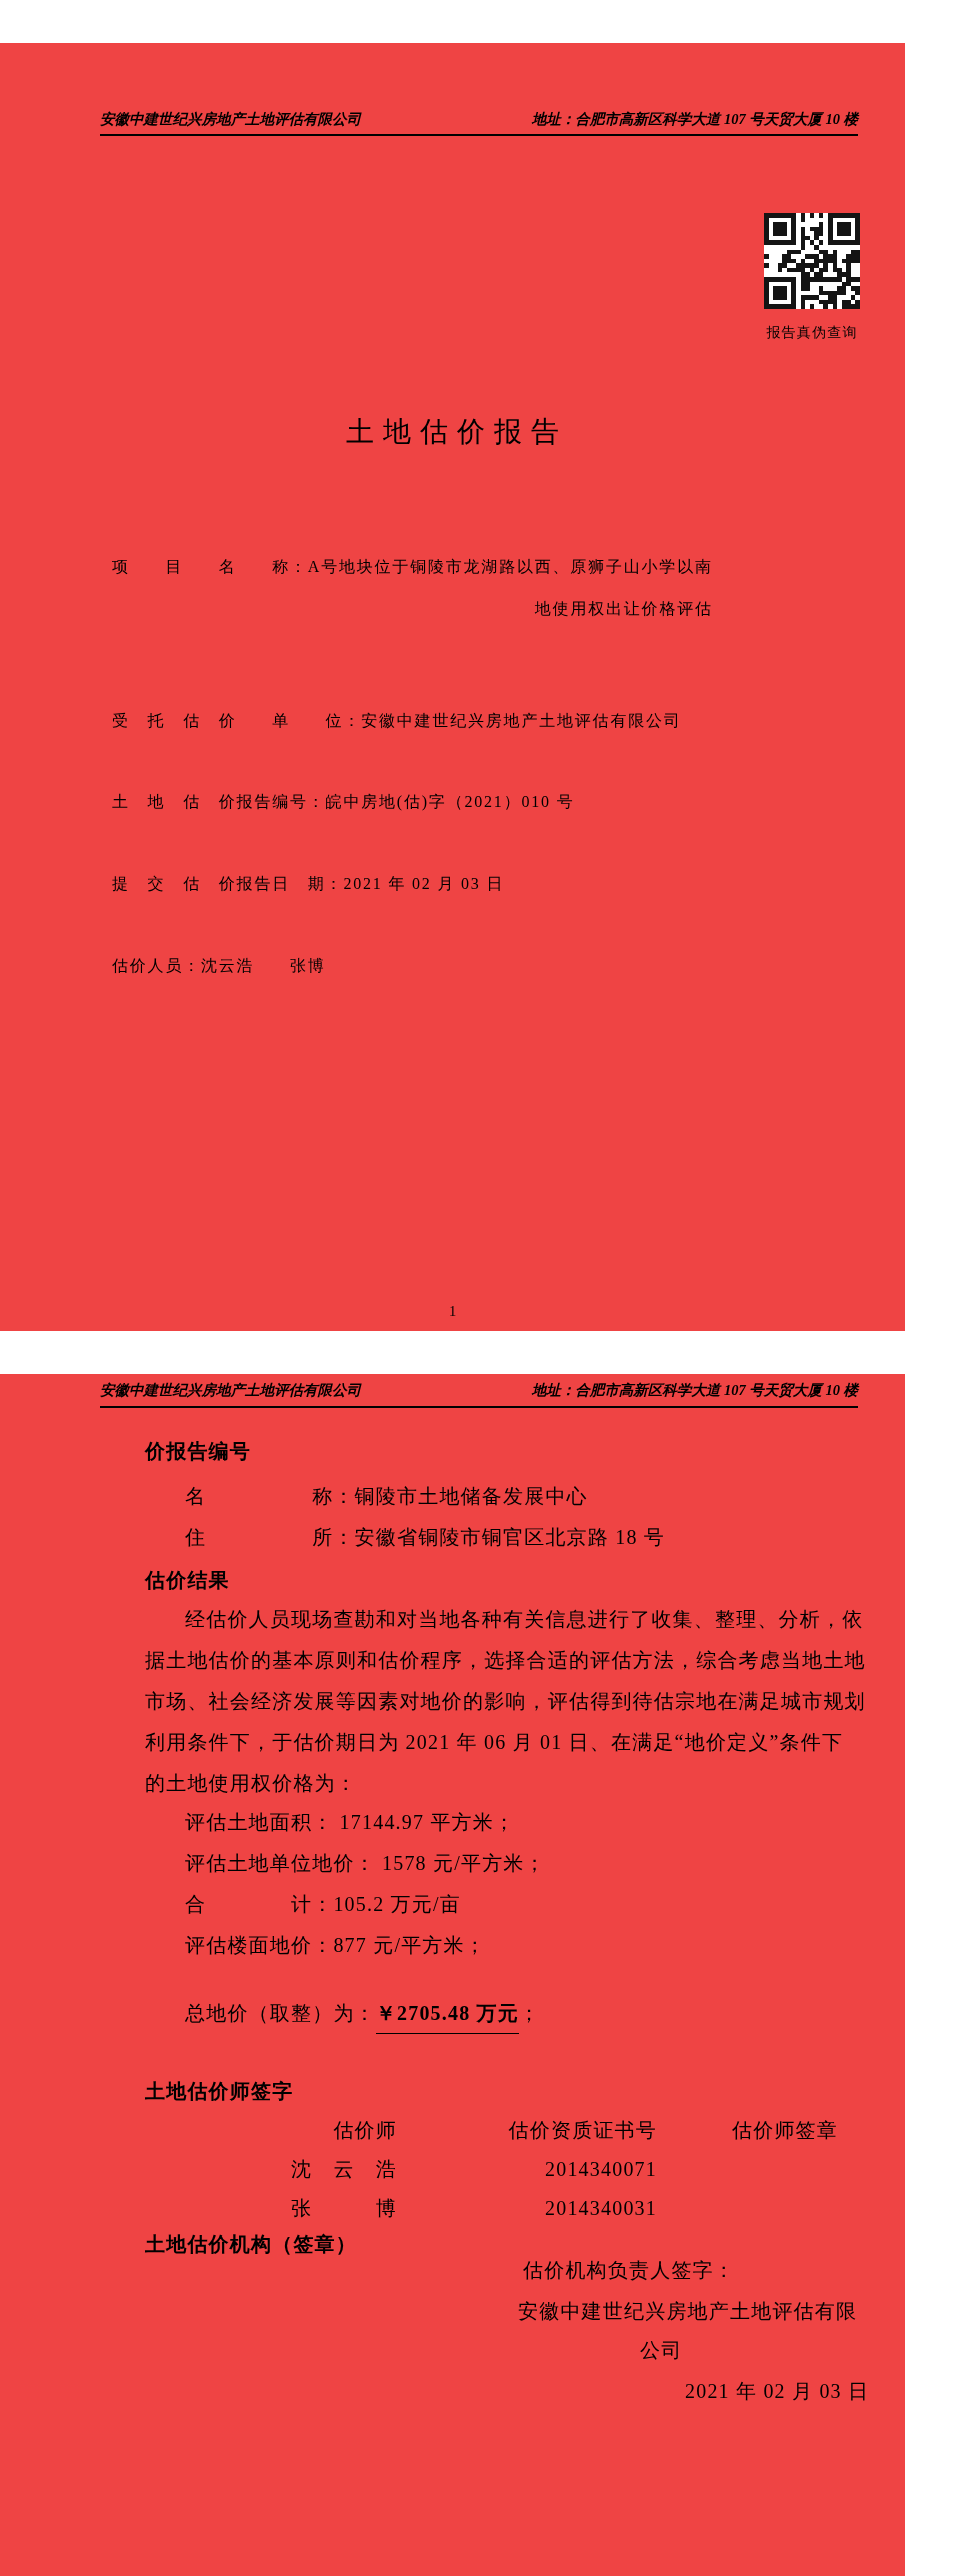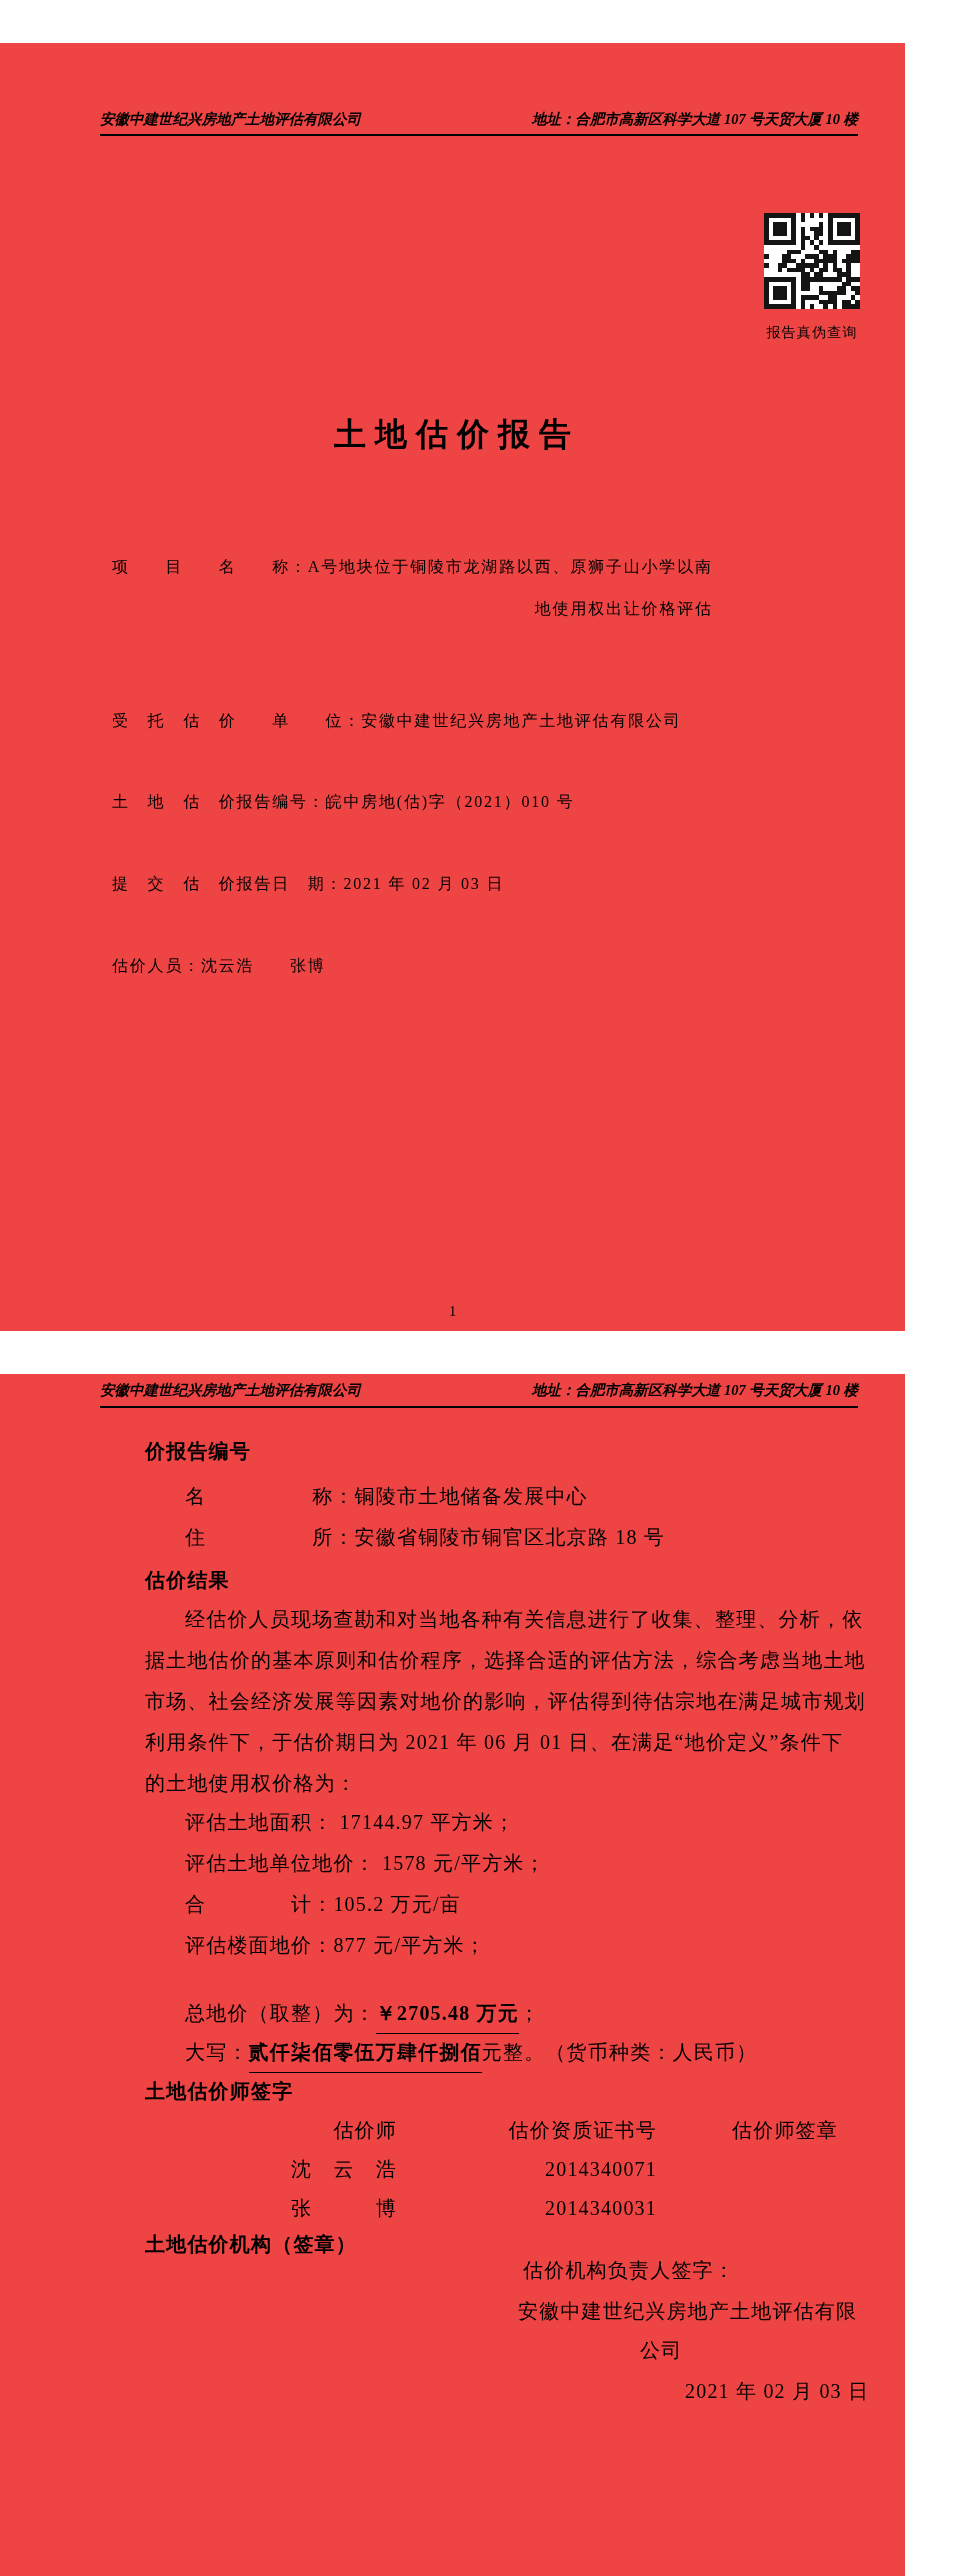--- a/index.html
+++ b/index.html
@@ -21,21 +21,21 @@
   #p2 .hdr{top:7.3px;}
 
   
   .qrwrap{position:absolute;top:170px;left:764px;width:96px;text-align:center;}
   .qr{width:96px;height:96px;display:block;}
   .qrcap{margin-top:14.5px;font-size:14px;letter-spacing:1.2px;white-space:nowrap;}
 
   
   .title{
     position:absolute;top:370px;left:0;width:100%;margin:0;
-    text-align:center;font-size:32px;font-weight:bold;
+    text-align:center;font-size:28px;font-weight:normal;
     letter-spacing:9px;text-indent:9px;
   }
 
   
   .f{
     position:absolute;left:112px;
     font-size:16px;letter-spacing:1.8px;line-height:42px;white-space:nowrap;text-align:right;
   }
   .f .cont{margin-left:242px;}
 
@@ -365,23 +365,20 @@
     <div>评估土地面积： 17144.97 平方米；</div>
     <div>评估土地单位地价： 1578 元/平方米；</div>
     <div>合　　　　计：105.2 万元/亩</div>
     <div>评估楼面地价：877 元/平方米；</div>
   </div>
 
   <div class="p2i" style="top:619px;left:185px">
     <span>总地价（取整）为：</span><span class="ul">￥2705.48 万元</span><span>；</span>
   </div>
 
-  <div class="p2i" style="top:658px;left:185px">
-    <span>大写：</span><span class="ul">贰仟柒佰零伍万肆仟捌佰</span><span>元整。（货币种类：人民币）</span>
-  </div>
 
   <div class="p2i bold" style="top:697px">土地估价师签字</div>
 
   <div class="p2i tbl" style="top:737px;left:185px">
     <div class="trow">
       <span class="c1">估价师</span>
       <span class="c2" style="padding-left:0">估价资质证书号</span>
       <span class="c3">估价师签章</span>
     </div>
     <div class="trow vals">

